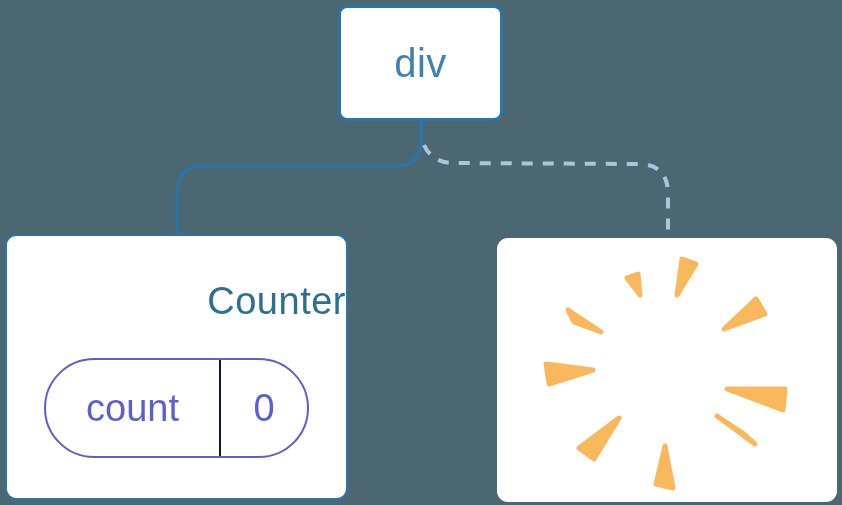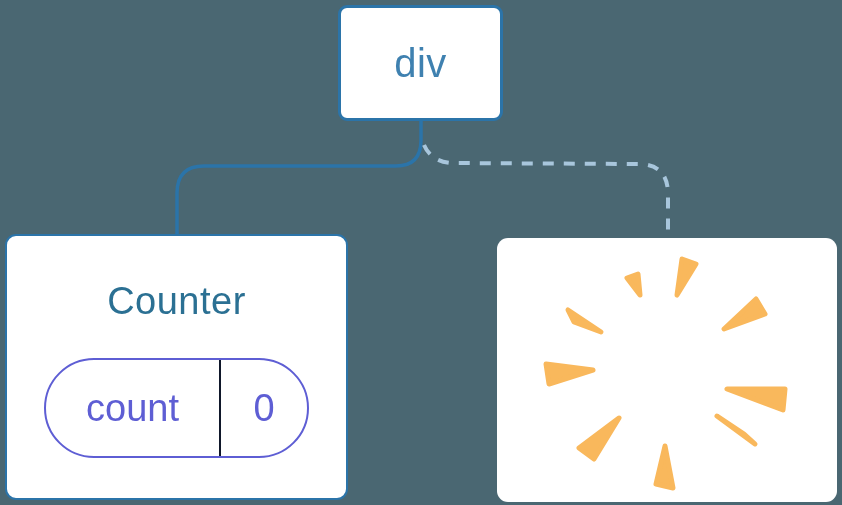--- a/index.html
+++ b/index.html
@@ -51,21 +51,21 @@
     width: 343px;
     height: 266px;
     border: 2.5px solid #2B74A9;
     border-radius: 11px;
   }
   .counter-title {
     position: absolute;
     left: 0;
     top: 44px;
     width: 100%;
-    text-align: center;
+    text-align: right;
     color: #2B7093;
     font-size: 38px;
     font-weight: 500;
     letter-spacing: 0.5px;
   }
   .state-pill {
     position: absolute;
     left: 37px;
     top: 122px;
     width: 265px;

